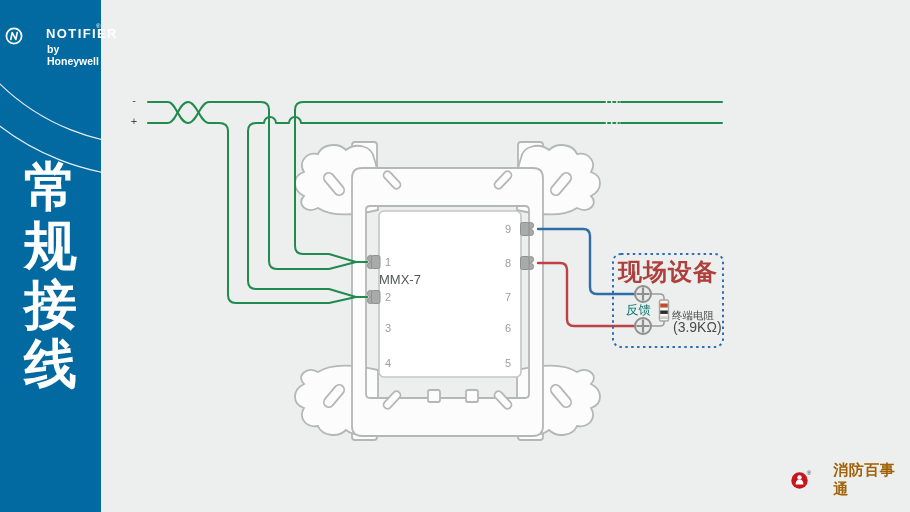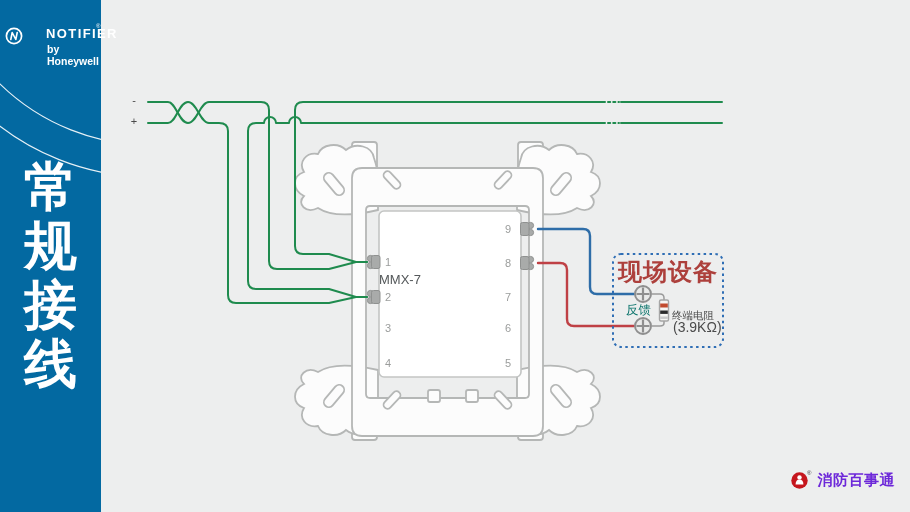--- a/index.html
+++ b/index.html
@@ -19,21 +19,21 @@
   #side-title .ch{color:#fff;font-size:53px;line-height:59px;font-weight:600;}
   
   .buslab{color:#4a4a4a;font-size:11px;width:14px;text-align:center;}
   #module-name{left:379px;top:270px;width:142px;color:#54585a;font-size:13px;line-height:19px;}
   #fd-title{left:613px;top:256px;width:110px;text-align:center;color:#ad403c;font-size:24px;font-weight:600;letter-spacing:1px;}
   #fd-feedback{left:626px;top:302px;color:#0f766e;font-size:12.5px;}
   #fd-res-label{left:672px;top:297px;color:#4a4a4a;font-size:10.5px;margin-top:12px;}
   #fd-res-value{left:673px;top:319px;color:#4a4a4a;font-size:14px;}
   
   #footer-logo{left:790px;top:468px;height:24px;display:flex;align-items:center;}
-  #footer-text{color:#6d28d9;font-size:15px;font-weight:bold;letter-spacing:0.5px;margin-left:4px;}
+  #footer-text{color:#a16207;font-size:15px;font-weight:bold;letter-spacing:0.5px;margin-left:20px;}
   #footer-reg{color:#3b3b3b;font-size:6px;position:relative;top:-7px;left:-2px;}
   svg text{font-family:"Liberation Sans","DejaVu Sans",sans-serif;}
 </style>
 </head>
 <body>
 
 <svg class="abs" width="910" height="512" viewBox="0 0 910 512" style="left:0;top:0;">
 
   <g stroke="#b5b7b6" stroke-width="1.8" fill="#fcfcfc">
 

